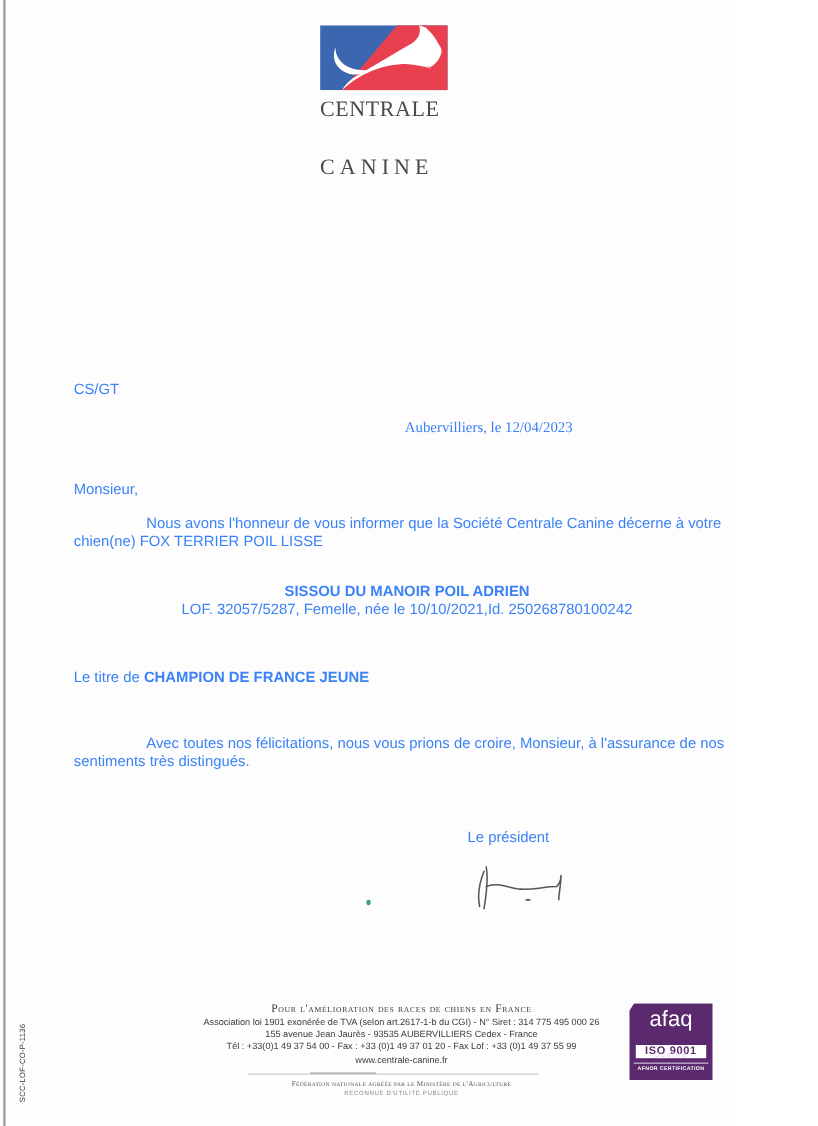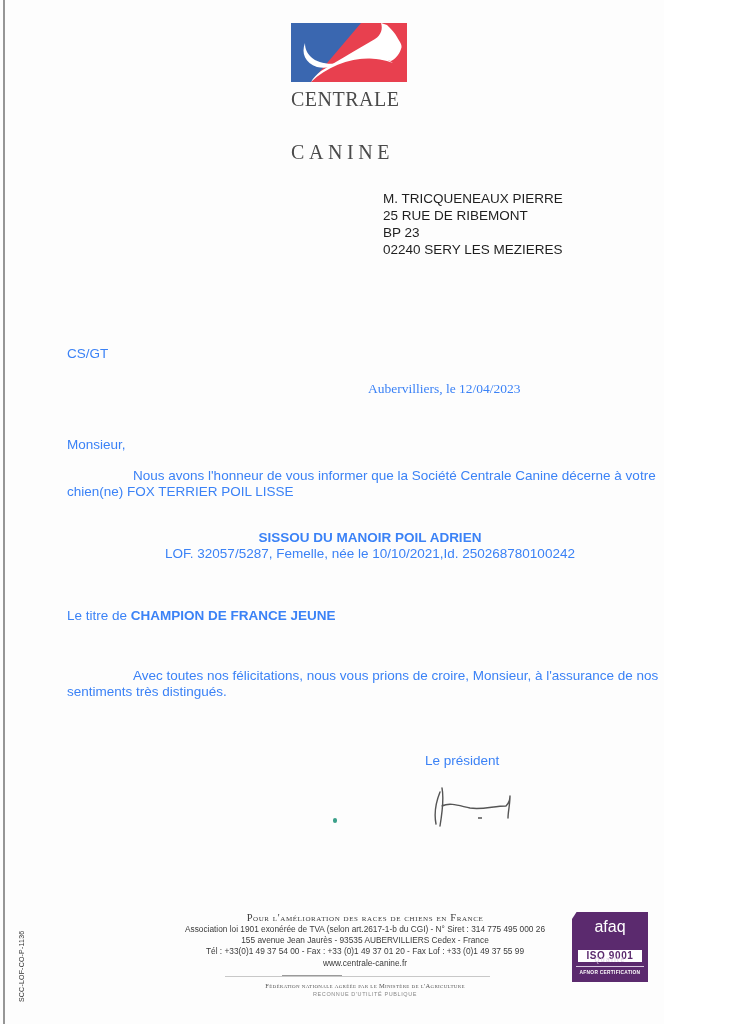--- a/index.html
+++ b/index.html
@@ -152,21 +152,21 @@
       width: 76px; height: 70px;
       background: #5b2a6e;
       clip-path: polygon(6% 0, 100% 0, 100% 100%, 0 100%, 0 10%);
       color: #fff;
       text-align: center;
     }
     .afaq-word {
       position: absolute;
       left: 0; top: 0px;
       width: 76px;
-      font-size: 16px;
+      font-size: 20px;
       font-weight: normal;
       line-height: 30px;
       letter-spacing: 0px;
     }
     .afaq-iso {
       position: absolute;
       left: 6px; top: 38px;
       width: 64px; height: 12px;
       background: #fff;
       color: #5b2a6e;
@@ -219,26 +219,20 @@
       <rect x="0" y="0" width="116" height="59" fill="#3a67b0"></rect>
       <polygon points="70,0 116,0 116,59 20,59" fill="#e8404f"></polygon>
       <path d="M20,59 C40,40 70,30 100,38 C104,36 108,32 110,26 C112,22 108,18 106,14 C104,10 100,6 96,2 L90,0 C92,6 90,12 84,16 C70,24 50,36 30,48 C26,51 22,55 20,59 Z" fill="#ffffff"></path>
       <path d="M14,20 C10,30 14,40 26,44 C34,46 42,44 48,40 C38,42 26,40 20,34 C16,30 14,26 14,20 Z" fill="#ffffff"></path>
       <path d="M60,32 C74,30 90,32 102,40 C92,36 76,34 60,36 Z" fill="#ffffff"></path>
     </svg>
   </div>
   <div class="logo-line1">CENTRALE</div>
   <div class="logo-line2">CANINE</div>
 
-  <div class="addr">
-    <div>M. TRICQUENEAUX PIERRE</div>
-    <div>25 RUE DE RIBEMONT</div>
-    <div>BP 23</div>
-    <div>02240 SERY LES MEZIERES</div>
-  </div>
 
   <div class="t" style="left:67px; top:346px;">CS/GT</div>
   <div class="t" style="left:368px; top:381px;font-family:Liberation Serif, serif;">Aubervilliers, le 12/04/2023</div>
 
   <div class="t" style="left:67px; top:437px;">Monsieur,</div>
 
   <div class="t" style="left:133px; top:468px;">Nous avons l'honneur de vous informer que la Société Centrale Canine décerne à votre</div>
   <div class="t" style="left:67px; top:484px;">chien(ne) FOX TERRIER POIL LISSE</div>
 
   <div class="t b center" style="left:120px; top:530px; width:500px;">SISSOU DU MANOIR POIL ADRIEN</div>

